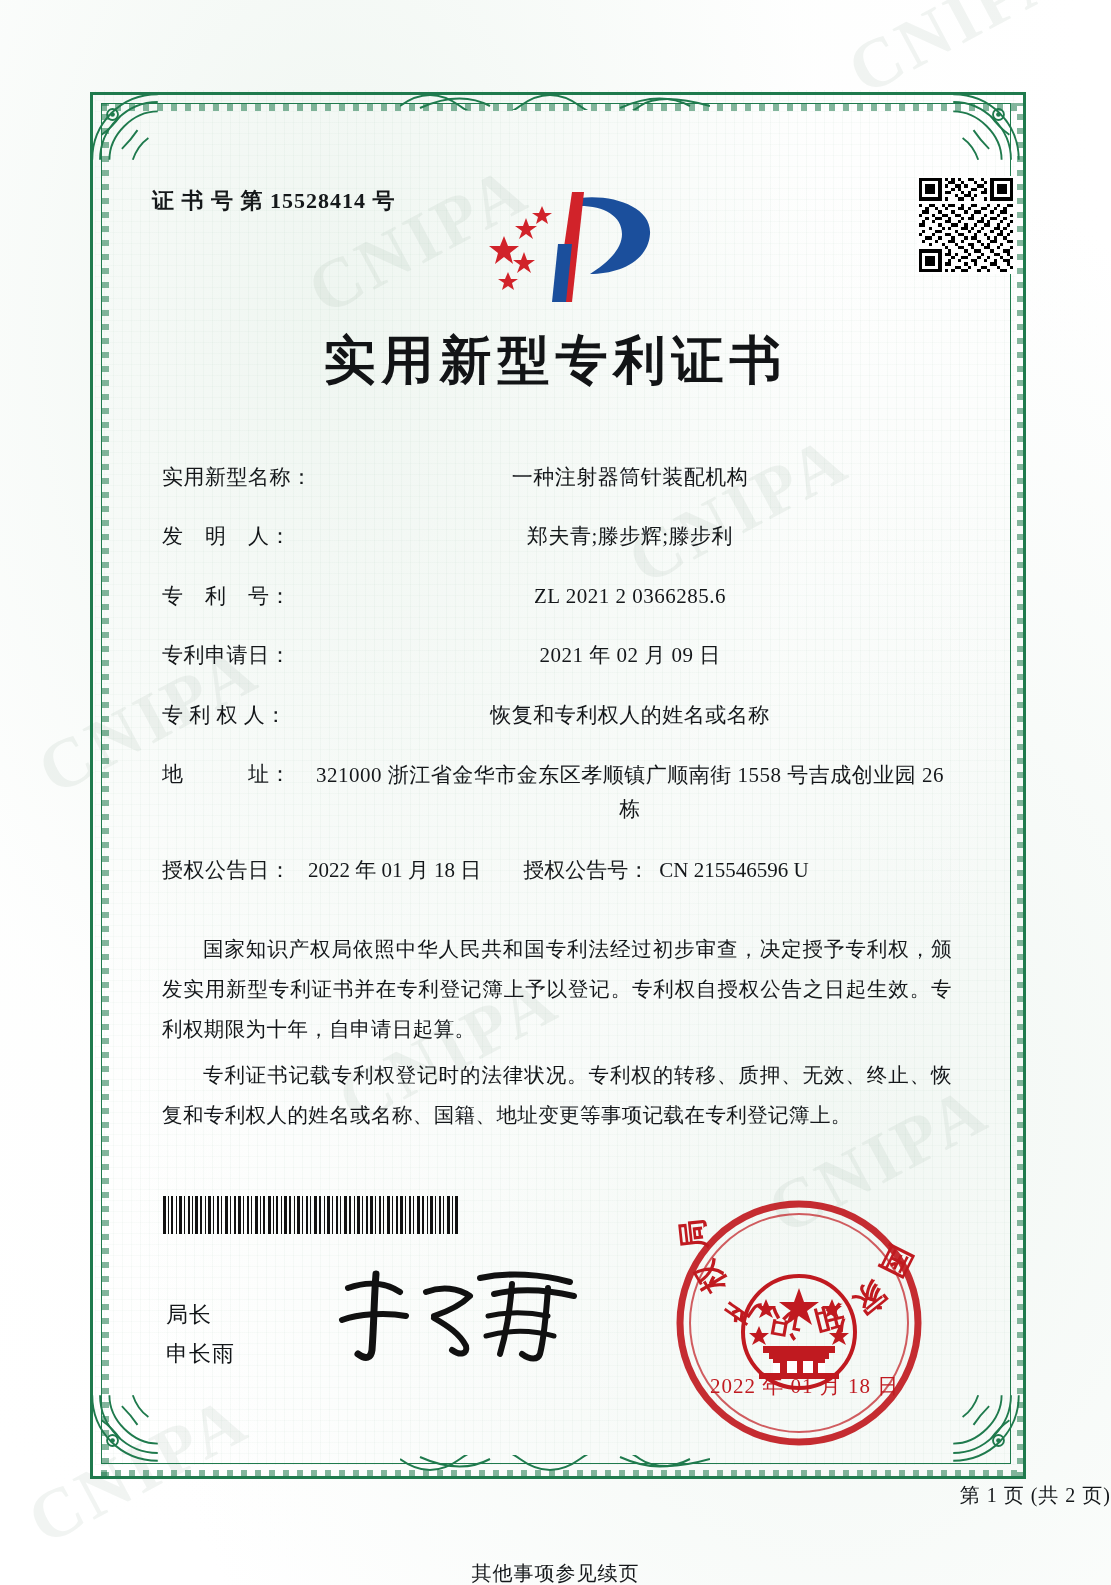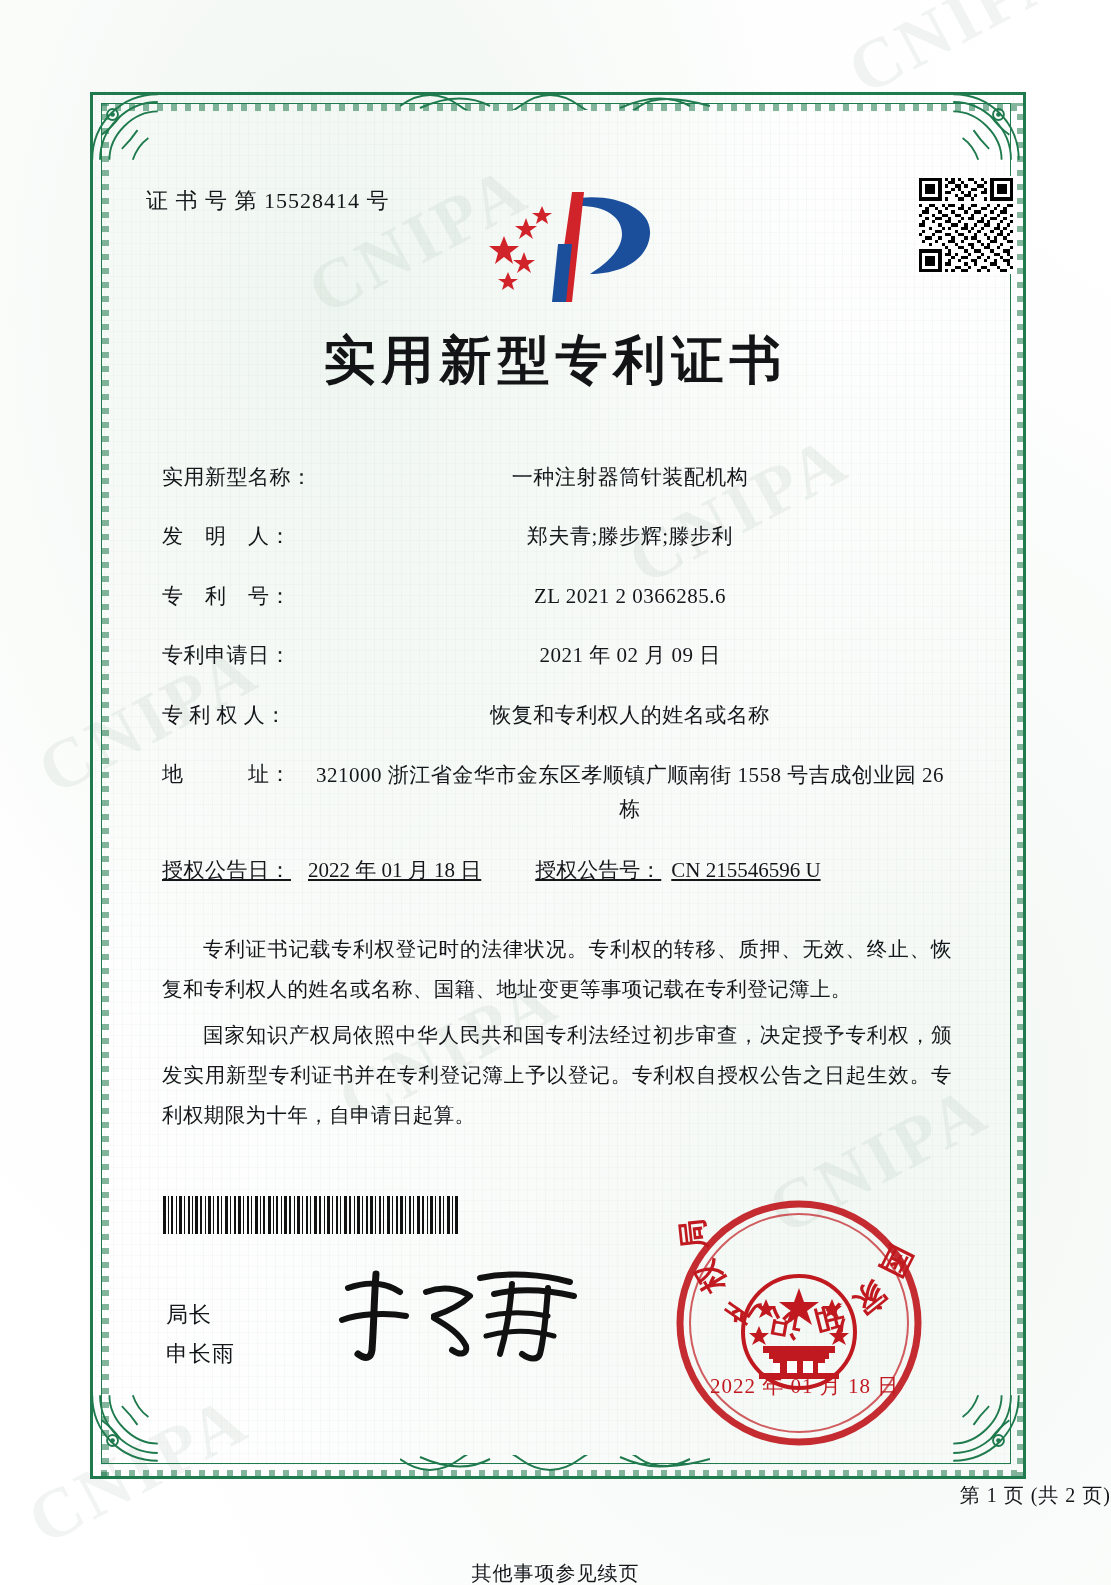--- a/index.html
+++ b/index.html
@@ -90,24 +90,25 @@
   .edge-orn {
     position: absolute;
     color: #1f7a4d;
   }
   .edge-top  { left: 400px; top: 84px;  width: 310px; height: 26px; }
   .edge-bot  { left: 400px; top: 1455px; width: 310px; height: 26px; transform: scaleY(-1); }
 
   
   .cert-no {
     position: absolute;
-    left: 146px; top: 186px;
+    left: 152px; top: 186px;
     font-size: 22px;
     color: #15181a;
     letter-spacing: 1px;
+    font-weight: bold;
   }
   .qr {
     position: absolute;
     left: 917px; top: 176px;
     width: 94px; height: 94px;
     background: #fff;
     padding: 2px;
   }
   .logo {
     position: absolute;
@@ -148,24 +149,23 @@
     letter-spacing: 0.5px;
   }
   .val {
     flex: 1;
     letter-spacing: 0.5px;
     text-align: center;
   }
   .row.addr .val { line-height: 1.6; }
   .row.two-col {
     margin-bottom: 22px;
-    text-decoration: underline;
   }
   .row.two-col .grp2 {
-    margin-left: 54px;
+    margin-left: 42px;
     display: flex;
   }
   .row.two-col .lbl2 {
     width: 136px;
     flex: 0 0 136px;
     white-space: pre;
   }
 
   
   .paras {
@@ -567,22 +567,22 @@
       <div class="lbl">授权公告日：</div>
       <div>2022 年 01 月 18 日</div>
       <div class="grp2">
         <div class="lbl2">授权公告号：</div>
         <div>CN 215546596 U</div>
       </div>
     </div>
   </div>
 
   <div class="paras">
+    <p>国家知识产权局依照中华人民共和国专利法经过初步审查，决定授予专利权，颁发实用新型专利证书并在专利登记簿上予以登记。专利权自授权公告之日起生效。专利权期限为十年，自申请日起算。</p>
     <p>专利证书记载专利权登记时的法律状况。专利权的转移、质押、无效、终止、恢复和专利权人的姓名或名称、国籍、地址变更等事项记载在专利登记簿上。</p>
-    <p>国家知识产权局依照中华人民共和国专利法经过初步审查，决定授予专利权，颁发实用新型专利证书并在专利登记簿上予以登记。专利权自授权公告之日起生效。专利权期限为十年，自申请日起算。</p>
   </div>
 
   <svg class="barcode" viewBox="0 0 295 38" shape-rendering="crispEdges">
     <g fill="#111111">
       <rect x="0" y="0" width="3" height="38"></rect>
         <rect x="5" y="0" width="1" height="38"></rect>
       <rect x="8" y="0" width="2" height="38"></rect>
         <rect x="13" y="0" width="1" height="38"></rect>
       <rect x="16" y="0" width="3" height="38"></rect>
         <rect x="21" y="0" width="1" height="38"></rect>

